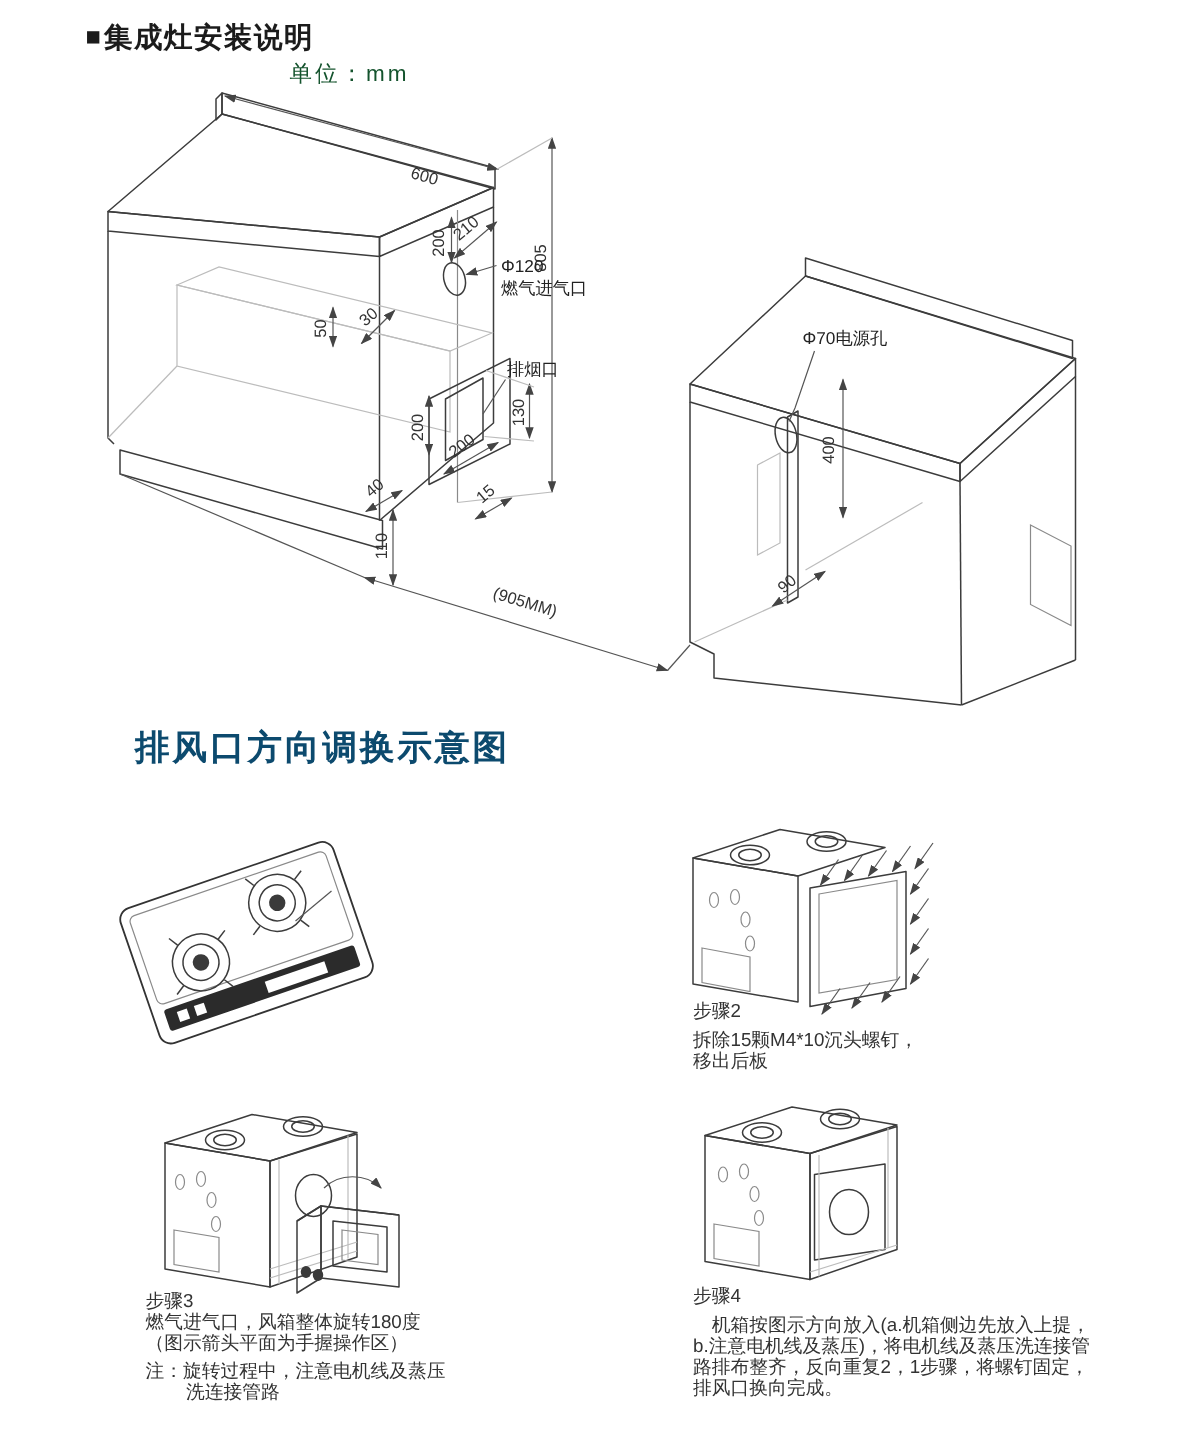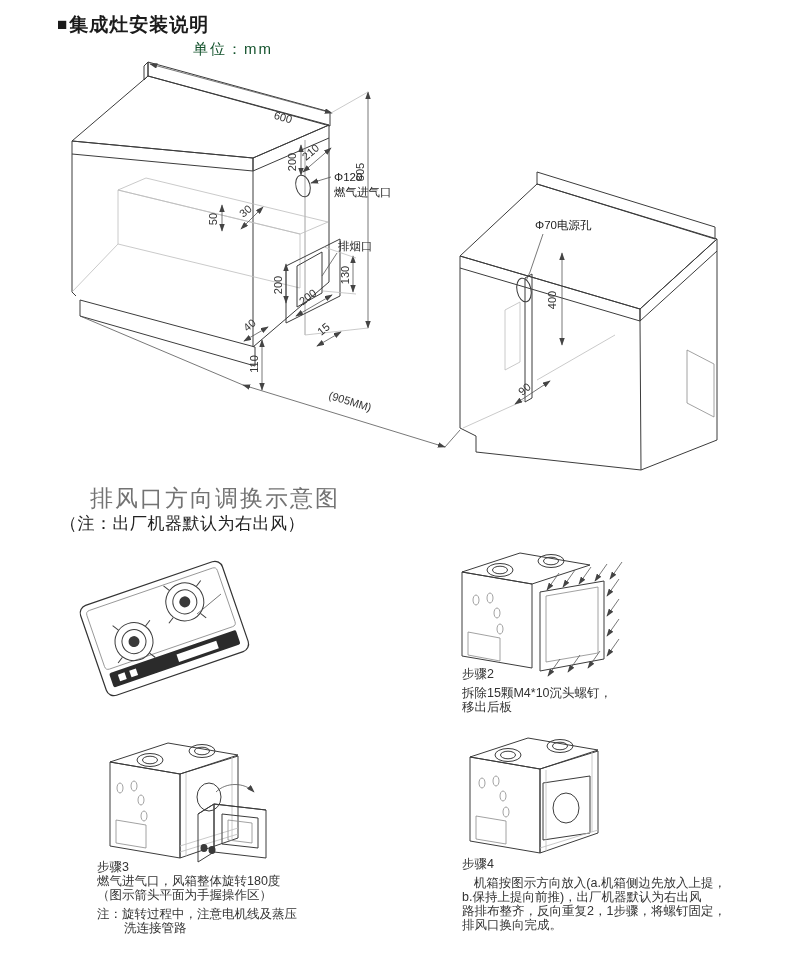--- a/index.html
+++ b/index.html
@@ -3,21 +3,21 @@
 <meta charset="utf-8">
 <style>
   html,body{margin:0;padding:0;background:#fff;}
   .page{position:relative;width:790px;height:959px;background:#ffffff;overflow:hidden;
         font-family:"Liberation Sans","DejaVu Sans",sans-serif;color:#222;}
   .abs{position:absolute;}
   .t-title{left:57px;top:12px;font-size:19px;font-weight:bold;letter-spacing:1px;color:#1b1b1b;
            display:flex;align-items:center;}
   .t-title .marker{font-size:17px;margin-right:1px;}
   .t-unit{left:193px;top:40px;font-size:15px;color:#14532d;letter-spacing:2px;}
-  .s2-title{left:90px;top:483px;font-size:23px;font-weight:normal;letter-spacing:2px;color:#737373;}
+  .s2-title{left:90px;top:483px;font-size:23px;font-weight:bold;letter-spacing:2px;color:#0c4a6e;}
   .s2-note{left:60px;top:512px;font-size:17px;letter-spacing:0.5px;color:#222;}
   .step{font-size:12.5px;line-height:14px;color:#333;white-space:nowrap;}
   .step .lbl{display:block;}
   .gap{margin-top:5px;text-align:right;}
   .ind{margin-left:27px;}
   svg{position:absolute;left:0;top:0;}
   svg text{font-family:"Liberation Sans","DejaVu Sans",sans-serif;}
   .s{stroke:#3c3c3c;stroke-width:1;fill:none;stroke-linejoin:round;}
   .s2w{stroke:#333;stroke-width:1.2;fill:none;stroke-linejoin:round;}
   .li{stroke:#bcbcbc;stroke-width:0.8;fill:none;}
@@ -248,38 +248,37 @@
     </g>
   </svg>
 
   <div class="abs t-title">
     <span class="marker">■</span>
     <span>集成灶安装说明</span>
   </div>
   <div class="abs t-unit">单位：mm</div>
 
   <div class="abs s2-title">排风口方向调换示意图</div>
-  <div class="abs s2-note">（注：出厂机器默认为右出风）</div>
 
 
   <div class="abs step" style="left:462px;top:667px;">
     <span class="lbl">步骤2</span>
     <span class="lbl gap">拆除15颗M4*10沉头螺钉，</span>
     <span class="lbl">移出后板</span>
   </div>
 
   <div class="abs step" style="left:97px;top:860px;">
     <span class="lbl">步骤3</span>
     <span class="lbl">燃气进气口，风箱整体旋转180度</span>
     <span class="lbl">（图示箭头平面为手握操作区）</span>
     <span class="lbl gap">注：旋转过程中，注意电机线及蒸压</span>
     <span class="lbl ind">洗连接管路</span>
   </div>
 
   <div class="abs step" style="left:462px;top:857px;">
     <span class="lbl">步骤4</span>
     <span class="lbl gap">机箱按图示方向放入(a.机箱侧边先放入上提，</span>
-    <span class="lbl">b.保持上提向前推)，出厂机器默认为右出风</span>
+    <span class="lbl">b.注意电机线及蒸压)，将电机线及蒸压洗连接管</span>
     <span class="lbl">路排布整齐，反向重复2，1步骤，将螺钉固定，</span>
     <span class="lbl">排风口换向完成。</span>
   </div>
 
 </div>
 
 </body></html>

